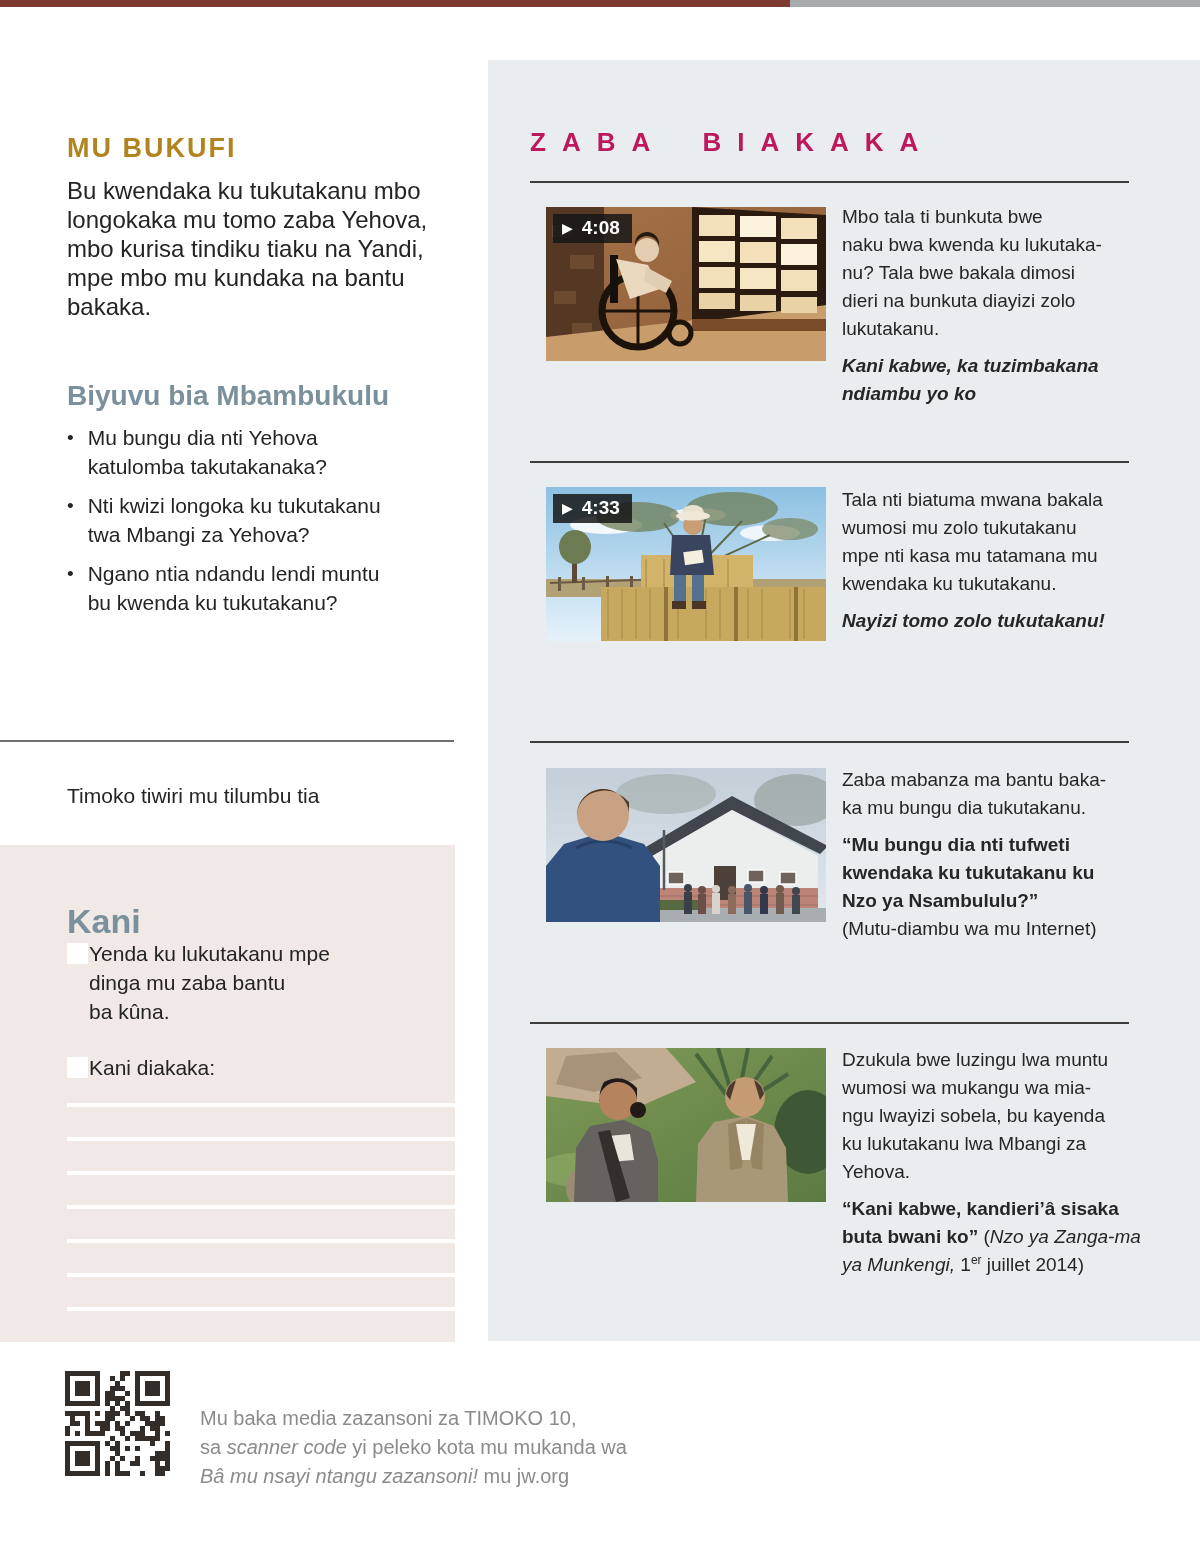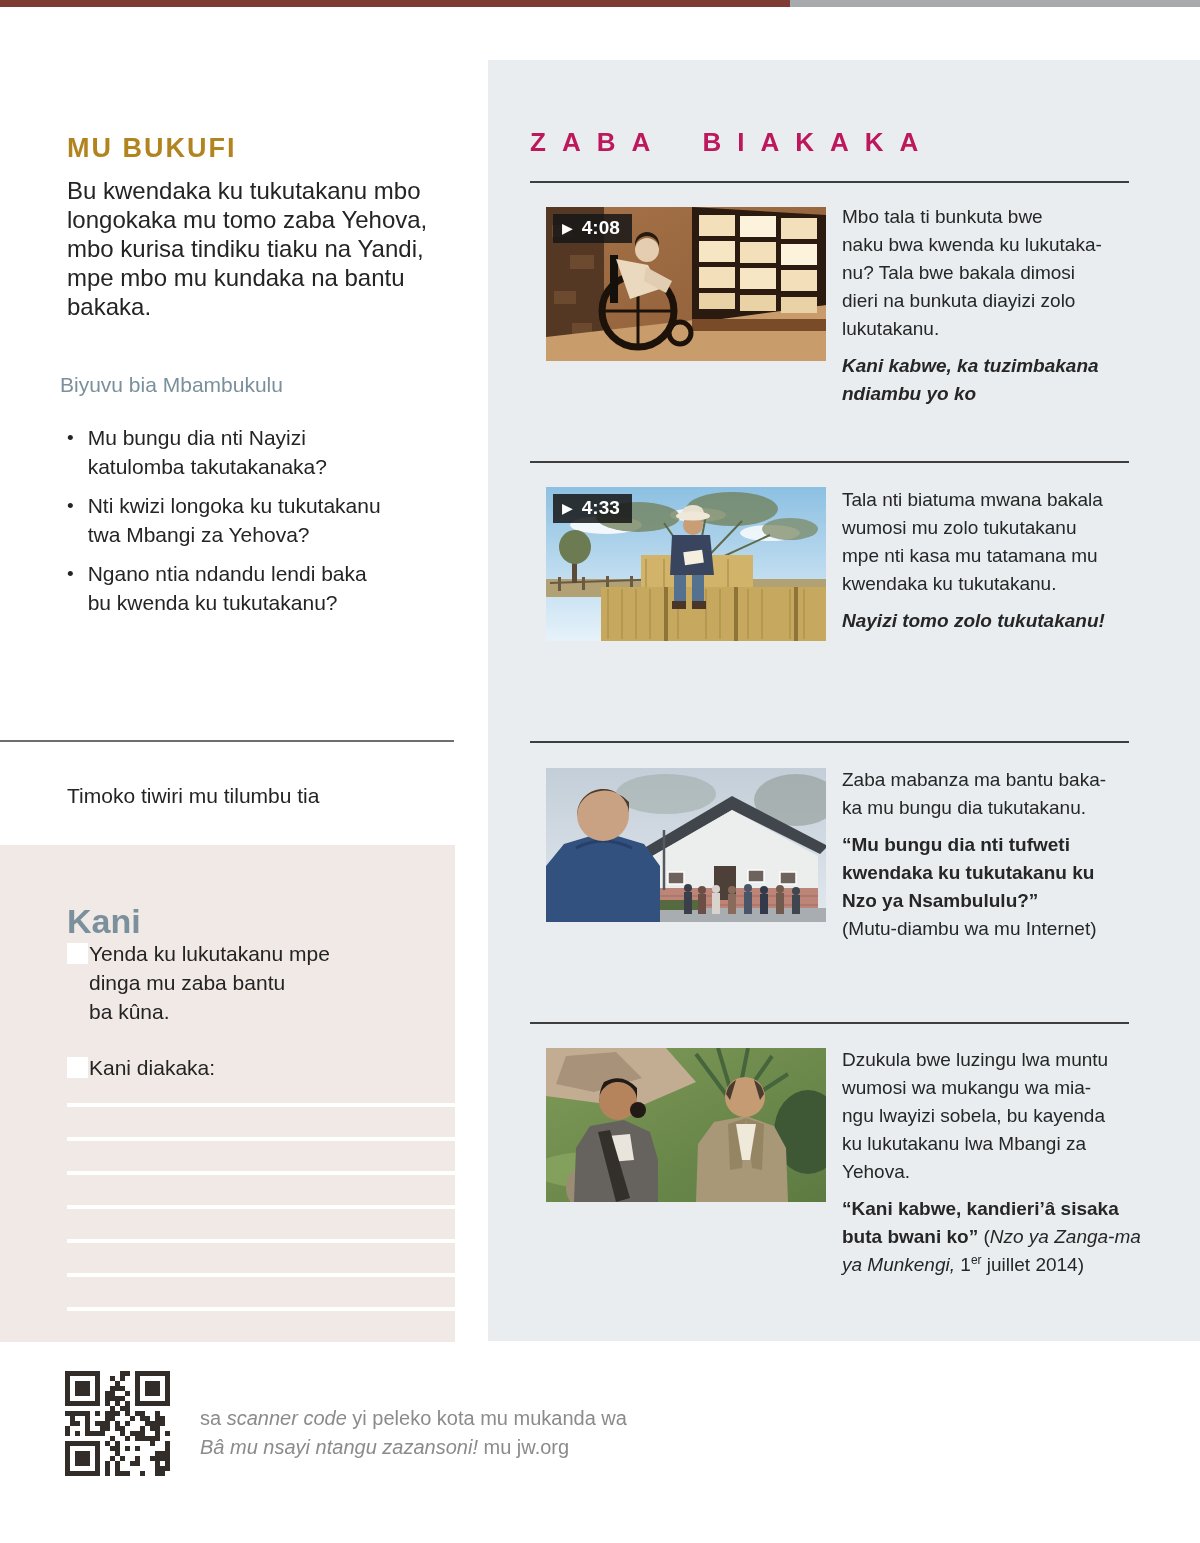--- a/index.html
+++ b/index.html
@@ -8,21 +8,21 @@
   
   .topbar{position:absolute;top:0;left:0;width:1200px;height:7px;}
   .topbar .tl{position:absolute;left:0;top:0;width:790px;height:7px;background:#7d3b31;}
   .topbar .tr{position:absolute;left:790px;top:0;width:410px;height:7px;background:#a7abae;}
   
   .panel{position:absolute;left:488px;top:60px;width:712px;height:1281px;background:#e9edf0;}
   
   .t-intro{position:absolute;left:67px;top:111px;font-size:27px;font-weight:bold;
            letter-spacing:2px;color:#b28420;}
   .p-intro{position:absolute;left:67px;top:152px;font-size:24px;line-height:29px;}
-  .t-q{position:absolute;left:60px;top:352px;font-size:21px;font-weight:normal;color:#7a909c;}
+  .t-q{position:absolute;left:67px;top:352px;font-size:28px;font-weight:bold;color:#7a909c;}
   .q-list{position:absolute;left:67px;top:423px;width:405px;margin:0;padding:0;list-style:none;}
   .q-list li{display:flex;gap:14px;margin-bottom:10px;font-size:21px;line-height:29px;}
   .q-list .dot{flex:0 0 auto;font-size:19px;line-height:29px;}
   .hr1{position:absolute;left:0;top:740px;width:454px;height:2px;background:#6e6e6e;}
   .p-note{position:absolute;left:67px;top:763px;font-size:21px;}
   .kani-box{position:absolute;left:0;top:845px;width:455px;height:497px;background:#f0e9e5;}
   .t-kani{position:absolute;left:67px;top:868px;font-size:34px;font-weight:bold;color:#7a909c;}
   .task{position:absolute;left:67px;display:flex;gap:1px;}
   .task.t1{top:939px;width:360px;}
   .task.t2{top:1053px;width:360px;}
@@ -72,31 +72,31 @@
   <p class="p-intro pre">Bu kwendaka ku tukutakanu mbo
 longokaka mu tomo zaba Yehova,
 mbo kurisa tindiku tiaku na Yandi,
 mpe mbo mu kundaka na bantu
 bakaka.</p>
 
   <h3 class="t-q">Biyuvu bia Mbambukulu</h3>
   <ul class="q-list">
     <li>
       <span class="dot">•</span>
-      <span class="pre">Mu bungu dia nti Nayizi
+      <span class="pre">Mu bungu dia nti Yehova
 katulomba takutakanaka?</span>
     </li>
     <li>
       <span class="dot">•</span>
       <span class="pre">Nti kwizi longoka ku tukutakanu
 twa Mbangi za Yehova?</span>
     </li>
     <li>
       <span class="dot">•</span>
-      <span class="pre">Ngano ntia ndandu lendi baka
+      <span class="pre">Ngano ntia ndandu lendi muntu
 bu kwenda ku tukutakanu?</span>
     </li>
   </ul>
 
   <div class="hr1"></div>
   <p class="p-note">Timoko tiwiri mu tilumbu tia</p>
 
   <div class="kani-box"></div>
   <h3 class="t-kani">Kani</h3>
 
@@ -473,17 +473,18 @@
       <rect x="1" y="1" width="5" height="5" fill="#ffffff"></rect>
       <rect x="2" y="2" width="3" height="3" fill="#332d29"></rect>
       <rect x="14" y="0" width="7" height="7" fill="#332d29"></rect>
       <rect x="15" y="1" width="5" height="5" fill="#ffffff"></rect>
       <rect x="16" y="2" width="3" height="3" fill="#332d29"></rect>
       <rect x="0" y="14" width="7" height="7" fill="#332d29"></rect>
       <rect x="1" y="15" width="5" height="5" fill="#ffffff"></rect>
       <rect x="2" y="16" width="3" height="3" fill="#332d29"></rect>
     </svg>
   <div class="f-text">
+    <div>Mu baka media zazansoni za TIMOKO 10,</div>
     <div><span>sa </span><span class="i">scanner code</span><span> yi peleko kota mu mukanda wa</span></div>
     <div><span class="i">Bâ mu nsayi ntangu zazansoni!</span><span> mu jw.org</span></div>
   </div>
 
 </div>
 
 </body></html>

